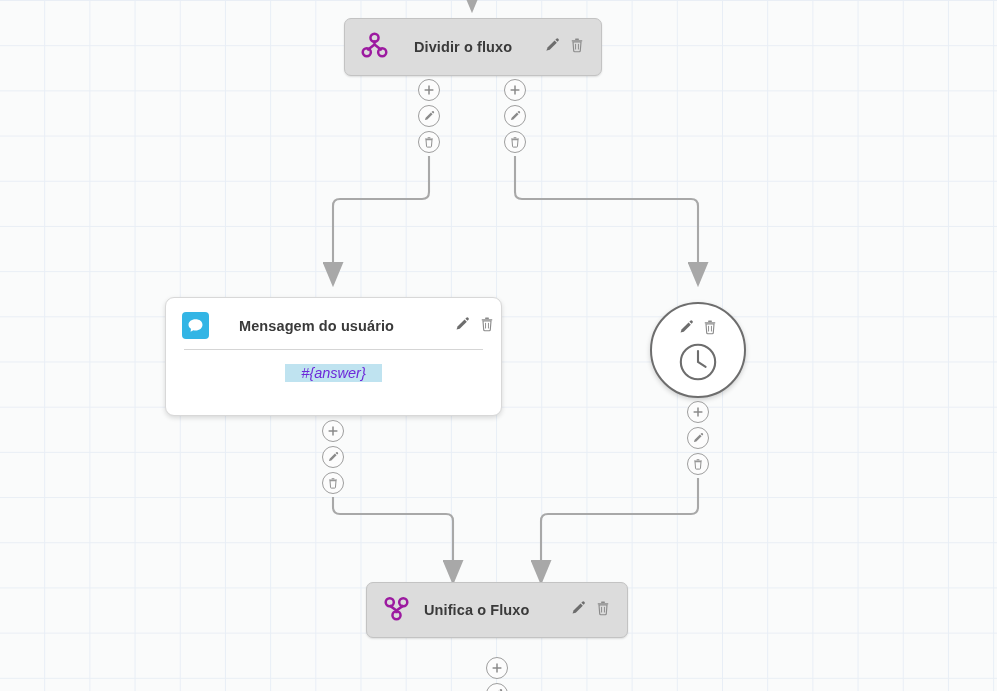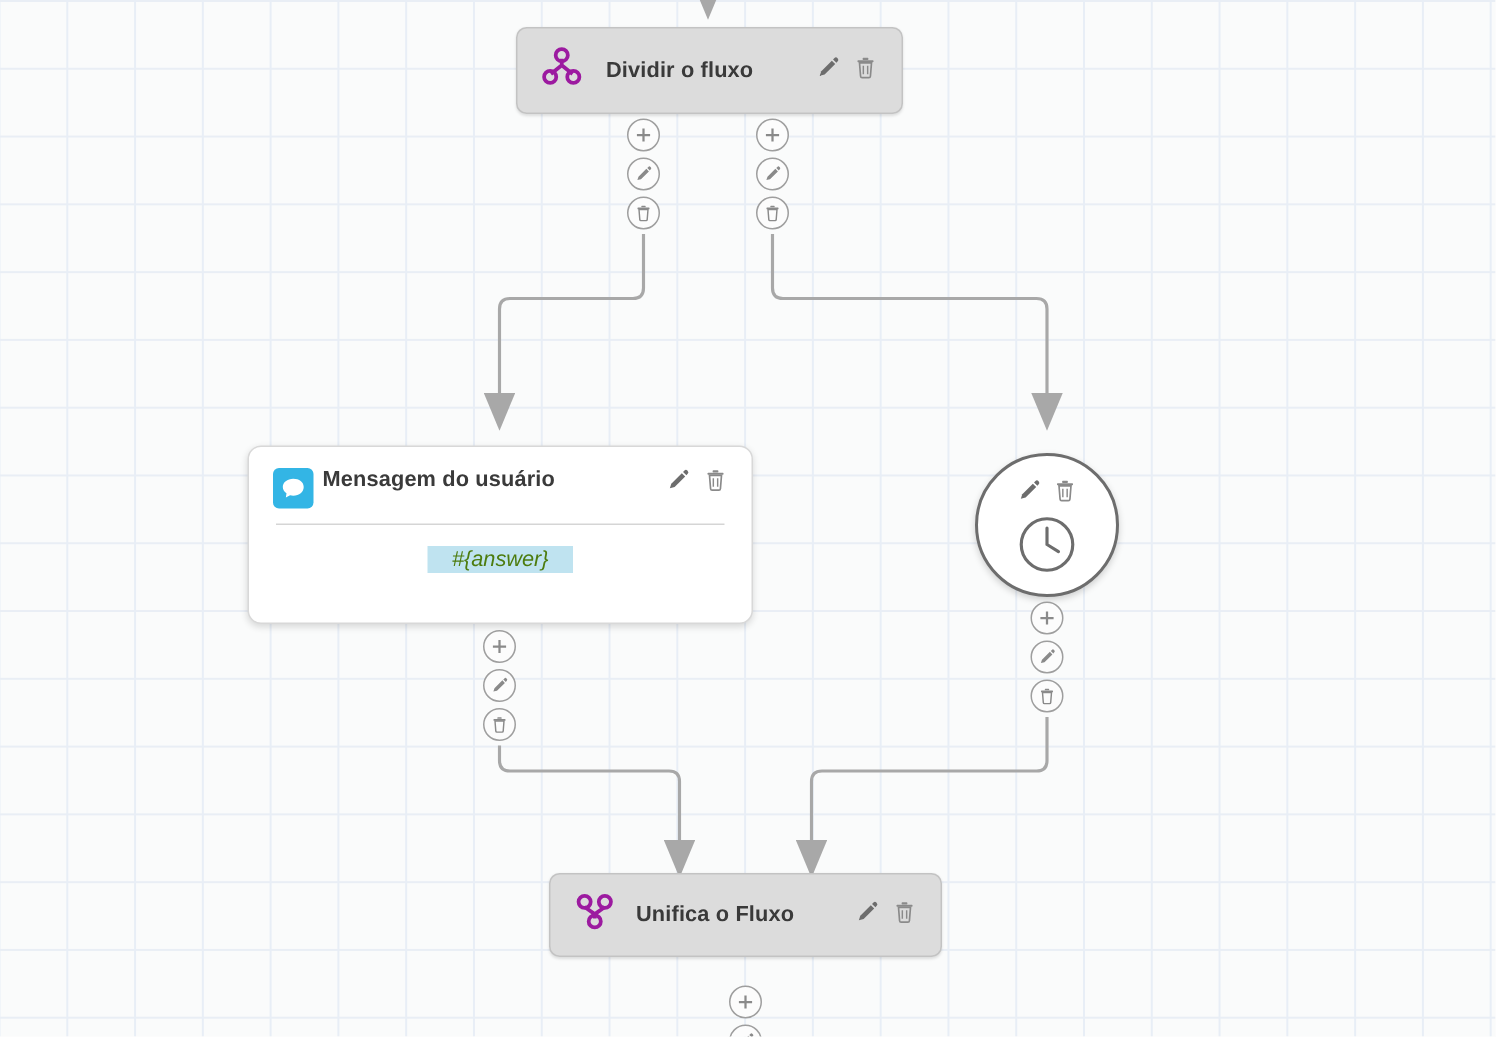--- a/index.html
+++ b/index.html
@@ -48,41 +48,41 @@
   }
   .node-title {
     font-size: 14.5px;
     font-weight: bold;
     color: #3a3a3a;
     letter-spacing: .1px;
     white-space: nowrap;
   }
   .node-header-row {
     display: flex;
-    align-items: flex-start;
+    align-items: center;
     width: 100%;
-    gap: 6px;
+    gap: 30px;
     padding: 14px 16px 10px 16px;
   }
   .spacer { flex: 1 1 auto; }
   .tool-icons { display: flex; align-items: center; gap: 9px; }
 
   .divider {
     height: 1px;
     background: #d5d5d5;
     margin: 0 18px;
   }
   .body-row {
     padding: 14px 16px 18px 16px;
     text-align: center;
   }
   .var-chip {
     display: inline-block;
     background: #bfe3f0;
-    color: #4d7c0f;
+    color: #6d28d9;
     font-style: italic;
     font-size: 14.5px;
     padding: 0 16px;
     line-height: 18px;
   }
 
   
   .icon-sq {
     width: 27px; height: 27px;
     border-radius: 4px;
@@ -158,21 +158,21 @@
     <span class="icon-purple">
       <svg width="27" height="27" viewBox="0 0 28 28">
         <g stroke="#9c1aa0" stroke-width="2.6" fill="none">
           <path d="M14,8.5 L14,13 M14,13 L6.5,19 M14,13 L21.5,19"></path>
         </g>
         <circle cx="14" cy="6" r="4.2" fill="none" stroke="#9c1aa0" stroke-width="2.6"></circle>
         <circle cx="6" cy="21" r="4.2" fill="none" stroke="#9c1aa0" stroke-width="2.6"></circle>
         <circle cx="22" cy="21" r="4.2" fill="none" stroke="#9c1aa0" stroke-width="2.6"></circle>
       </svg>
     </span>
-    <span class="node-title" style="margin-left:16px;">Dividir o fluxo</span>
+    <span class="node-title" style="margin-left:26px;">Dividir o fluxo</span>
     <span class="spacer"></span>
     <span class="tool-icons">
       <span class="pencil">
         <svg width="16" height="16" viewBox="0 0 20 20">
           <path d="M3.2,16.8 L4.4,13.1 L13.2,4.3 L16,7.1 L7.2,15.9 z" fill="#6d6d6d"></path>
           <path d="M14.2,3.3 L15.4,2.1 a1.7,1.7 0 0 1 2.4,0 l0.3,0.3 a1.7,1.7 0 0 1 0,2.4 L17,6 z" fill="#6d6d6d"></path>
           <path d="M3.2,16.8 L4.2,16.4 L3.6,15.8 z" fill="#4a4a4a"></path>
         </svg>
       </span>
       <span class="trash">

